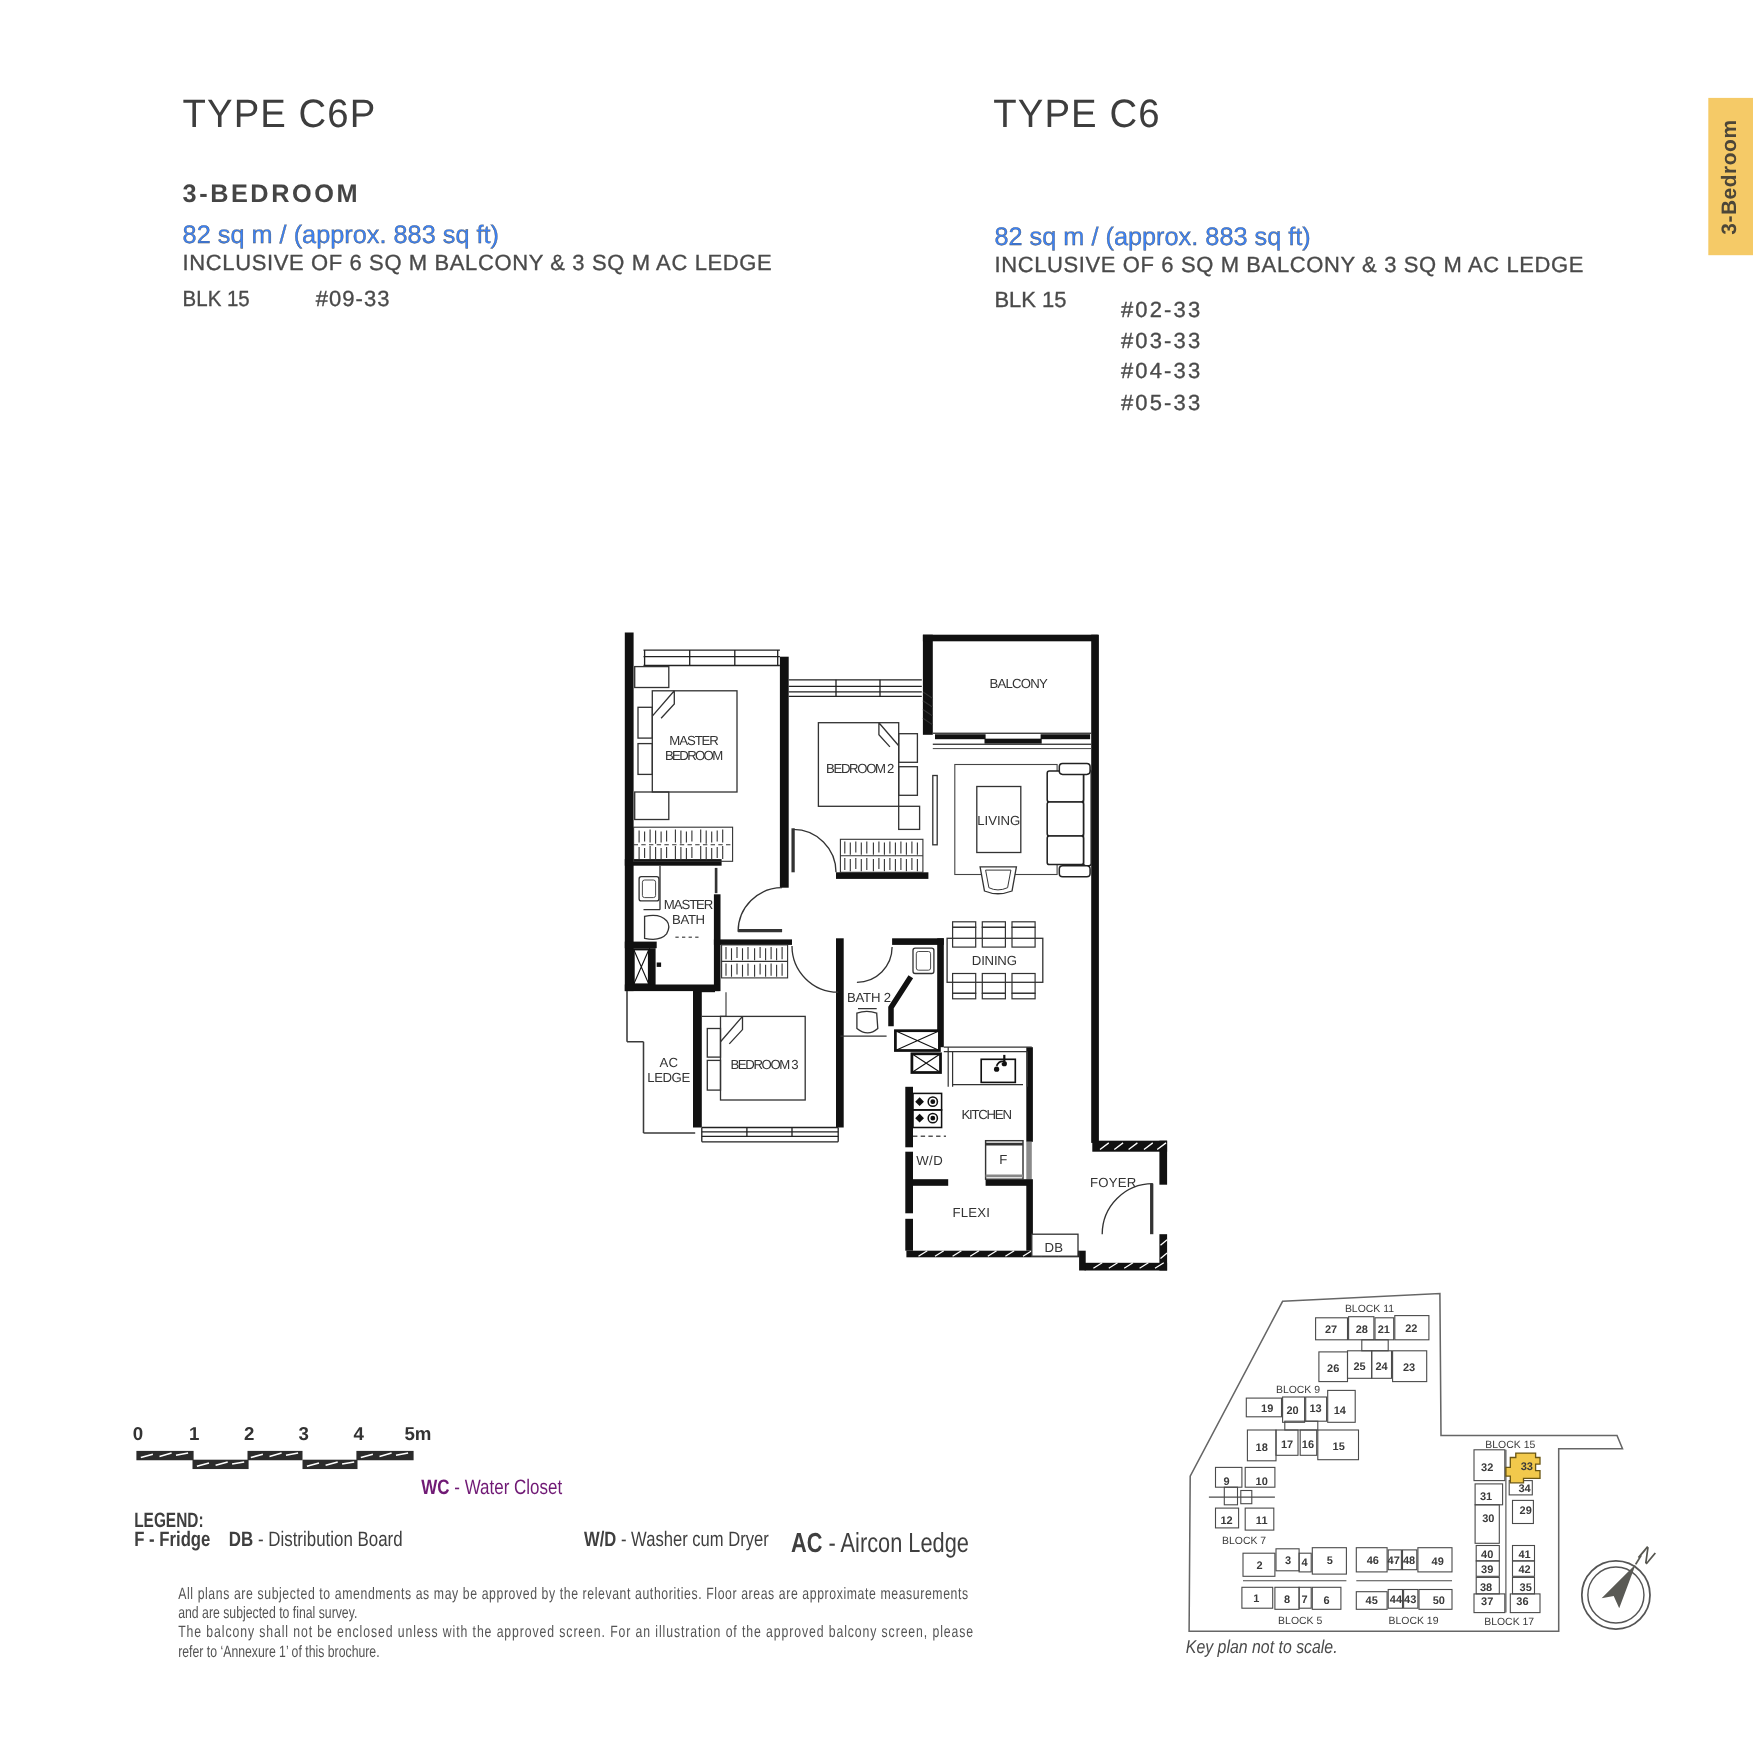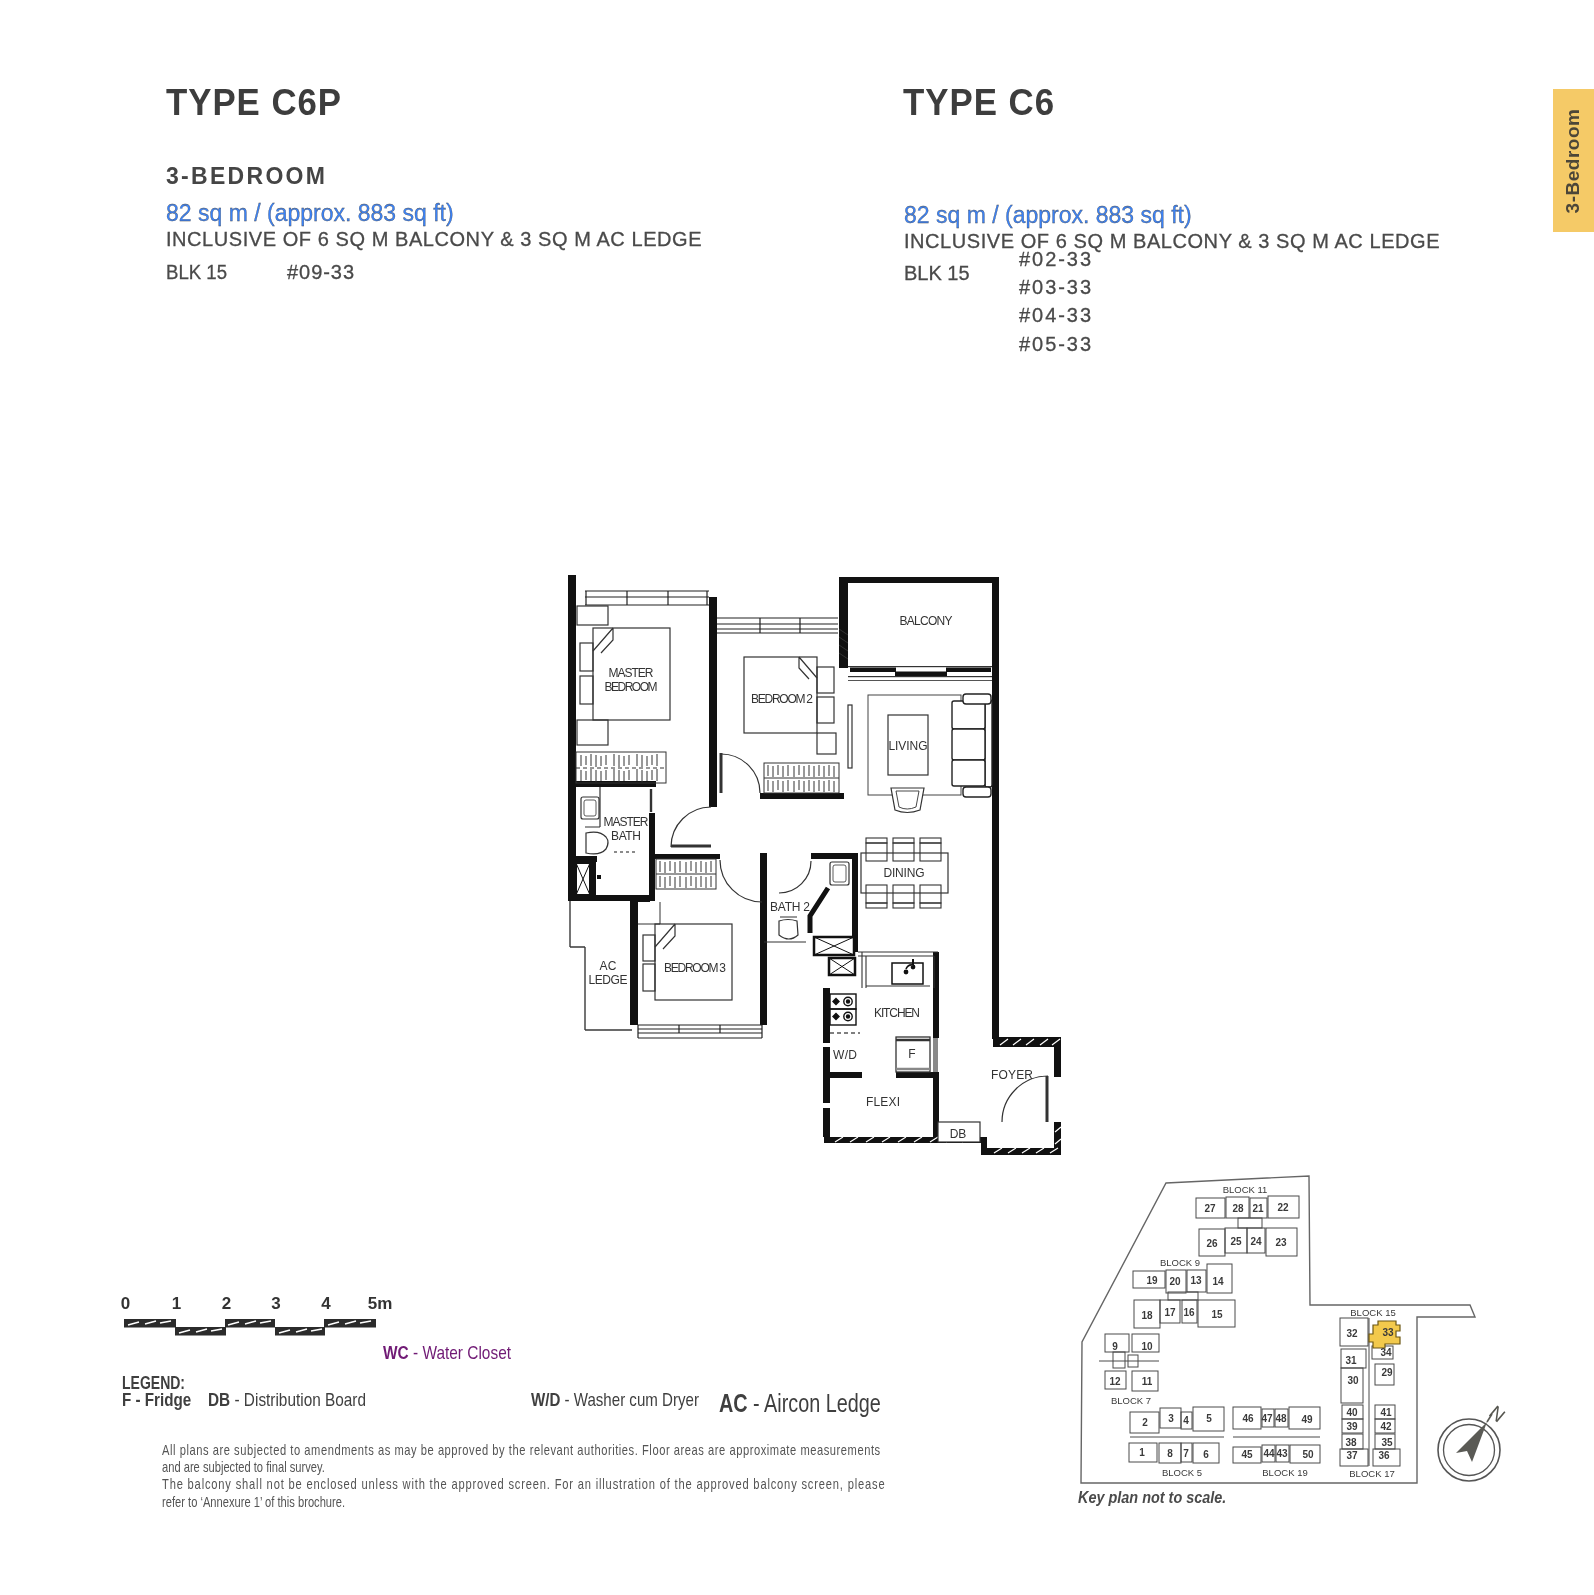--- a/index.html
+++ b/index.html
@@ -1,20 +1,20 @@
 <!DOCTYPE html>
 <html><head>
 <meta charset="utf-8">
 <style>
   html,body{margin:0;padding:0;}
   body{width:1594px;height:1595px;background:#ffffff;position:relative;overflow:hidden;
        font-family:"Liberation Sans", sans-serif;-webkit-font-smoothing:antialiased;}
   .abs{position:absolute;}
   .sx{display:inline-block;transform-origin:0 50%;white-space:nowrap;}
-  .h1{font-weight:bold;font-size:36px;letter-spacing:1px;color:#3d3d3d;}
+  .h1{font-weight:normal;font-size:36px;letter-spacing:1px;color:#3d3d3d;}
   .body1{font-size:23px;color:#3b82f6;text-align:right;-webkit-text-stroke:0.3px #4a4a4a;}
   .body2{font-size:20px;color:#4a4a4a;-webkit-text-stroke:0.3px #4a4a4a;}
 </style>
 </head>
 <body>
 
 <div class="abs h1" style="left:166px;top:82px;"><span id="t1" class="sx" style="transform:scaleX(0.967);">TYPE C6P</span></div>
 
 <div class="abs" style="left:166px;top:163px;font-weight:bold;font-size:23px;color:#454545;"><span id="t2" class="sx" style="letter-spacing:2.3px;">3-BEDROOM</span></div>
 
@@ -26,21 +26,21 @@
 <div class="abs body2" style="left:287px;top:261px;"><span id="t6" class="sx" style="letter-spacing:0.95px;">#09-33</span></div>
 
 <div class="abs h1" style="left:903px;top:82px;"><span id="t7" class="sx" style="transform:scaleX(0.968);">TYPE C6</span></div>
 
 <div class="abs body1" style="left:904px;top:202px;"><span id="t8" class="sx">82 sq m / (approx. 883 sq ft)</span></div>
 
 <div class="abs body2" style="left:904px;top:230px;"><span id="t9" class="sx" style="letter-spacing:0.56px;">INCLUSIVE OF 6 SQ M BALCONY &amp; 3 SQ M AC LEDGE</span></div>
 
 <div class="abs body2" style="left:904px;top:262px;"><span id="t10" class="sx">BLK 15</span></div>
 
-<div class="abs body2" style="left:1019px;top:245px;line-height:28.2px;"><span class="sx" id="t11" style="letter-spacing:1.95px;">#02-33<br>#03-33<br>#04-33<br>#05-33</span></div>
+<div class="abs body2" style="left:1019px;top:268px;line-height:28.2px;"><span class="sx" id="t11" style="letter-spacing:1.95px;">#02-33<br>#03-33<br>#04-33<br>#05-33</span></div>
 
 <div class="abs" style="left:1553px;top:89px;width:41px;height:143px;background:#f5ca67;"></div>
 <div class="abs" style="left:1553px;top:89px;width:41px;height:143px;display:flex;align-items:center;justify-content:center;">
   <span style="transform:rotate(-90deg);white-space:nowrap;font-size:19px;font-weight:bold;color:#4c4638;letter-spacing:0.5px;">3-Bedroom</span>
 </div>
 
 <div class="abs" style="left:122px;top:1372px;font-size:19px;font-weight:bold;color:#3f3f3f;"><span id="g0" class="sx" style="transform:scaleX(0.737);">LEGEND:</span></div>
 
 <div class="abs" style="left:122px;top:1389px;font-size:19px;color:#3f3f3f;font-weight:bold;"><span id="g1" class="sx" style="transform:scaleX(0.80);"><b>F</b> - Fridge</span></div>
 
@@ -52,21 +52,21 @@
 
 <div class="abs" style="left:719px;top:1389px;font-size:25px;color:#3f3f3f;"><span id="g5" class="sx" style="transform:scaleX(0.792);"><b>AC</b> - Aircon Ledge</span></div>
 
 <div class="abs" style="left:122px;top:1441px;font-size:15px;color:#545454;line-height:17.2px;margin-left:40px;">
 <span id="g6" class="sx" style="transform:scaleX(0.7435);"><span style="letter-spacing:0.73px;">All plans are subjected to amendments as may be approved by the relevant authorities. Floor areas are approximate measurements</span><br>
 and are subjected to final survey.<br>
 <span style="letter-spacing:1.1px;">The balcony shall not be enclosed unless with the approved screen. For an illustration of the approved balcony screen, please</span><br>
 refer to ‘Annexure 1’ of this brochure.</span>
 </div>
 
-<div class="abs" style="left:1078px;top:1488px;font-size:17px;font-style:italic;color:#4a4a4a;font-weight:bold;"><span id="g7" class="sx" style="transform:scaleX(0.849);">Key plan not to scale.</span></div>
+<div class="abs" style="left:1078px;top:1488px;font-size:17px;font-style:italic;color:#4a4a4a;"><span id="g7" class="sx" style="transform:scaleX(0.849);">Key plan not to scale.</span></div>
 
 <svg class="abs" style="left:0;top:0;" width="1594" height="1595" viewBox="0 0 1594 1595">
 <g fill="#111" stroke="none">
 
   <rect x="568" y="575" width="8" height="326"></rect>
 
   <rect x="568" y="781" width="88" height="6"></rect>
 
   <rect x="709" y="597" width="8" height="210"></rect>
 

